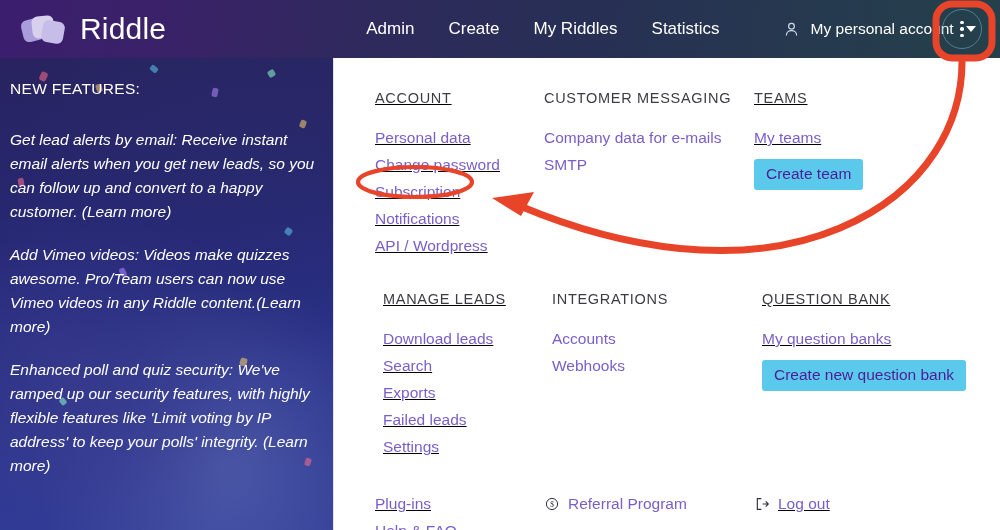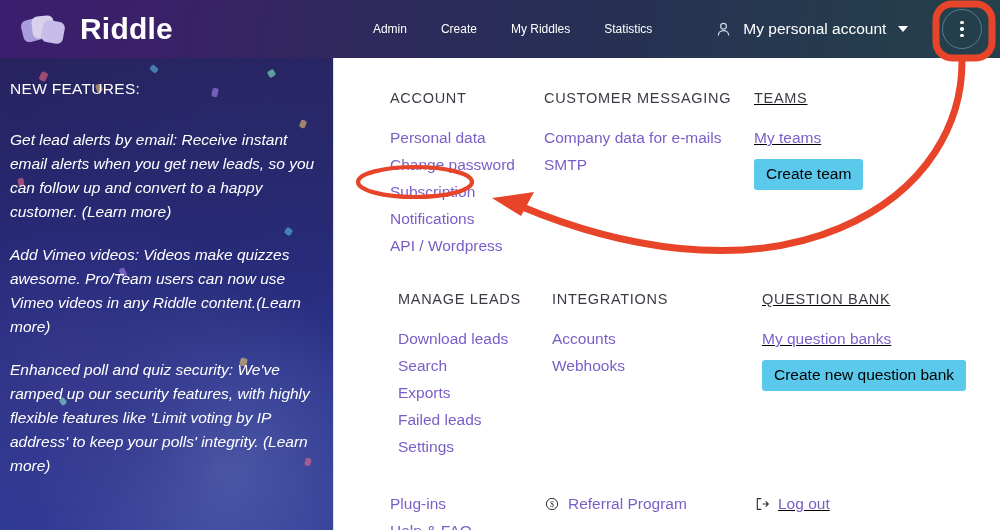--- a/index.html
+++ b/index.html
@@ -23,26 +23,26 @@
   .logo-wrap { display: flex; align-items: center; margin-left: 22px; }
   .logo-mark { position: relative; width: 48px; height: 34px; margin-right: 10px; }
   .logo-mark i {
     position: absolute; display: block; width: 22px; height: 22px;
     border-radius: 6px; background: #b9aee0;
   }
   .logo-mark i.l1 { left: 0;  top: 7px;  transform: rotate(-14deg); background:#a99ddb; }
   .logo-mark i.l2 { left: 10px; top: 4px; transform: rotate(-6deg); background:#d7d1ee; }
   .logo-mark i.l3 { left: 20px; top: 9px; transform: rotate(10deg); background:#c6bee8; }
   .logo-text {
-    color: #ffffff; font-size: 30px; font-weight: 700; letter-spacing: .2px;
+    color: #ffffff; font-size: 30px; font-weight: 400; letter-spacing: .2px;
   }
 
   #nav { display: flex; align-items: center; margin-left: 200px; gap: 34px; }
   .nav-link {
-    color: #ffffff; font-size: 12px; text-decoration: none; cursor: pointer;
+    color: #ffffff; font-size: 17px; text-decoration: none; cursor: pointer;
     white-space: nowrap;
   }
   #account-area { display: flex; align-items: center; margin-left: 62px; gap: 10px; cursor: pointer; }
   #account-name { color: #ffffff; font-size: 15.5px; white-space: nowrap; }
   .caret { width: 0; height: 0; border-left: 5px solid transparent; border-right: 5px solid transparent;
            border-top: 6px solid #ffffff; margin-left: 2px; }
 
   #kebab-btn {
     position: absolute; right: 18px; top: 9px;
     width: 40px; height: 40px; border-radius: 50%;
@@ -76,33 +76,33 @@
   
   #menu-panel {
     position: absolute; left: 333px; top: 58px;
     width: 667px; height: 472px;
     background: #ffffff;
     border-left: 1px solid #e2e2ea;
     z-index: 3;
   }
   .grid-row { display: flex; }
   .col { }
-  .col-a { width: 210px; padding-left: 56px; }
+  .col-a { width: 210px; padding-left: 41px; text-decoration: underline; }
   .col-b { width: 210px; }
   .col-c { width: 210px; text-decoration: underline; }
   .sec-title {
     color: #3c3c46; font-size: 14.5px; letter-spacing: .7px;
     margin-bottom: 18px; white-space: nowrap;
   }
   .menu-link {
     display: block; color: #7a5ec8; font-size: 15.5px; line-height: 27px;
     text-decoration: none; cursor: pointer; white-space: nowrap;
   }
   .cta-btn {
-    display: inline-block; background: #5bc9ec; color: #000000;
+    display: inline-block; background: #5bc9ec; color: #4c1d95;
     font-size: 15.5px; padding: 6px 12px 7px; border: none; border-radius: 3px;
     cursor: pointer; margin-top: 8px; white-space: nowrap;
   }
   #row1 { padding-top: 32px; }
   #row2 { padding-top: 32px; margin-left: 8px; }
   #row3 { padding-top: 30px; }
   .footer-item {
     display: flex; align-items: center; gap: 8px; line-height: 27px;
   }
   .ficon { width: 16px; height: 16px; flex: 0 0 16px; display:block; }

